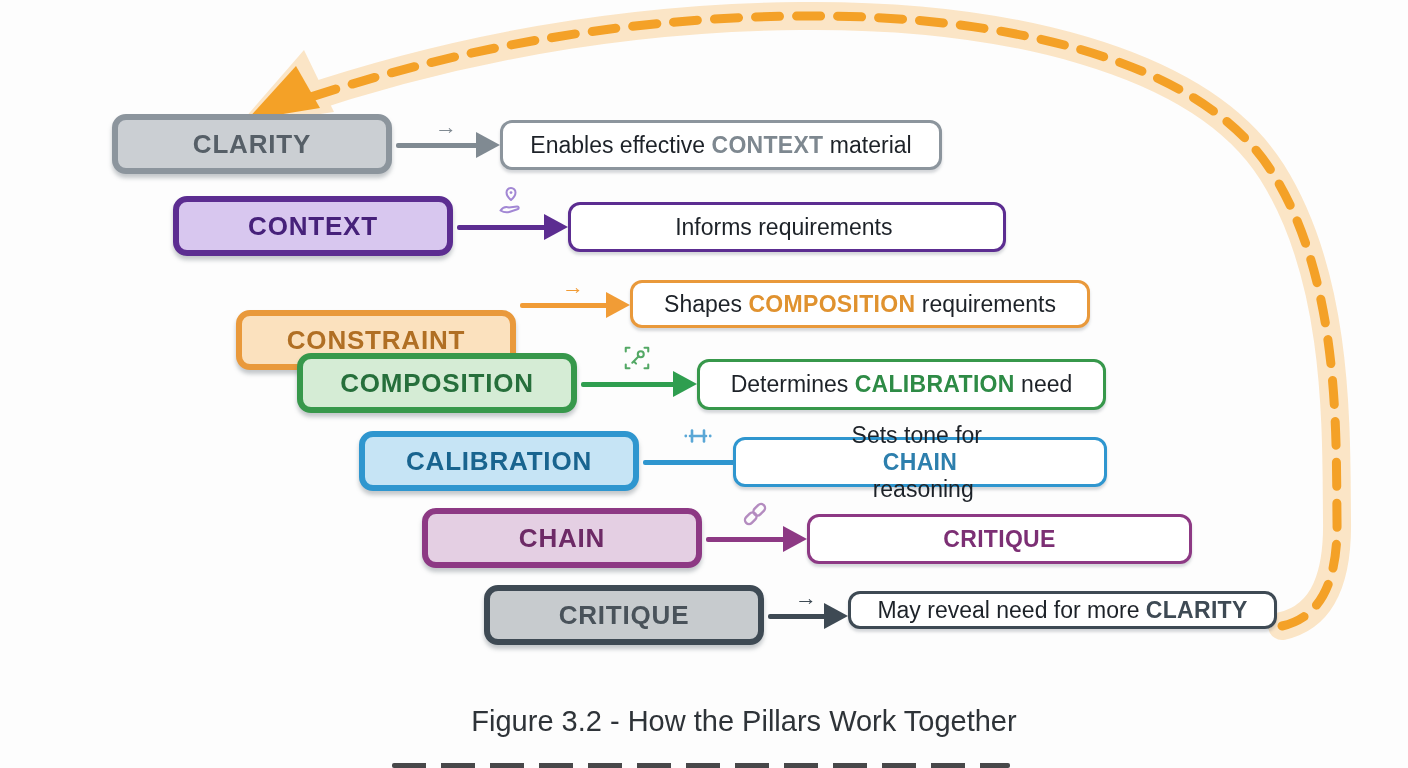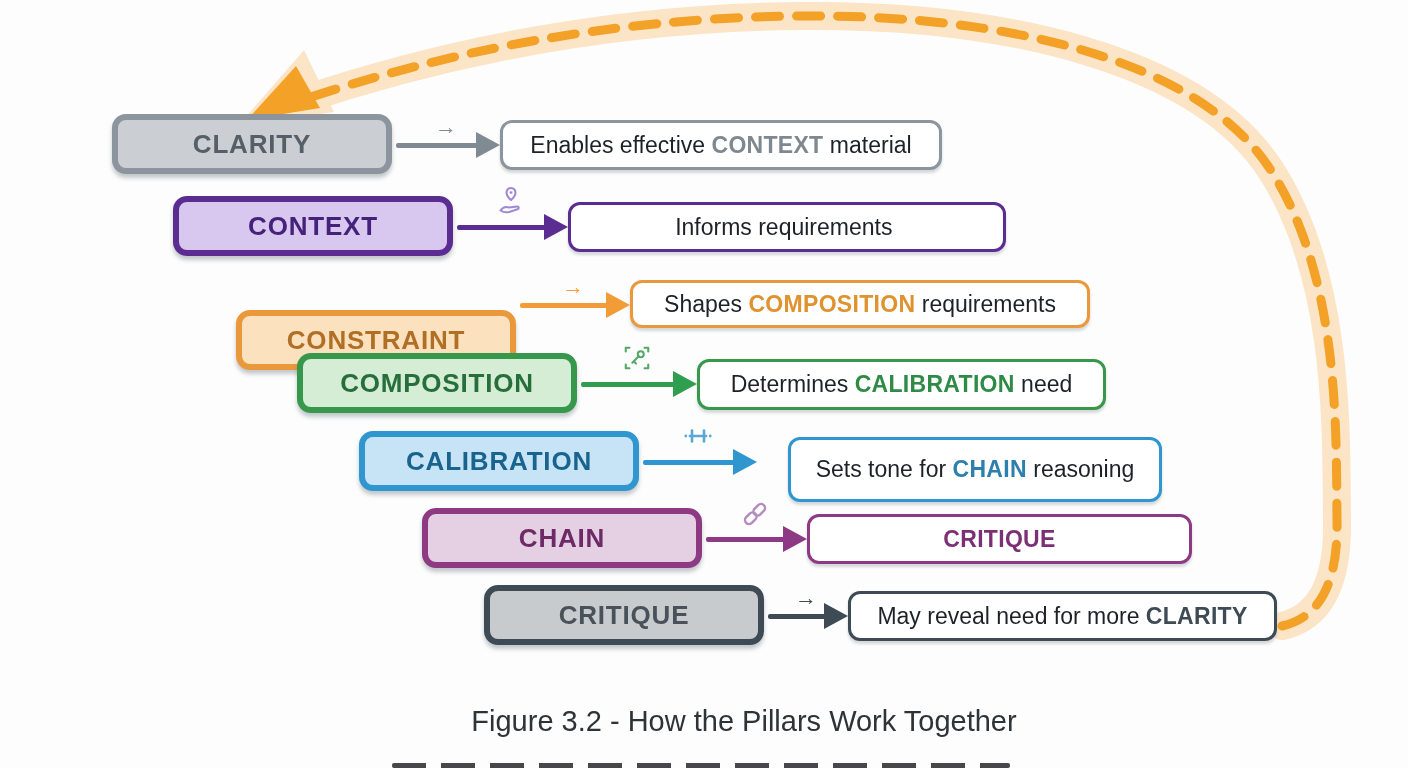--- a/index.html
+++ b/index.html
@@ -120,21 +120,21 @@
     <div class="arrow-head" style="left: 733px; top: 449px;"></div>
     <div class="mini-icon" style="left: 698px; top: 421px;">
           <svg width="34" height="30" viewBox="0 0 34 30" fill="none" stroke="#5AA7D6" stroke-width="2.6" stroke-linecap="round">
             <path d="M9 15h16"></path>
             <path d="M11 9.5v11"></path>
             <path d="M23 9.5v11"></path>
             <circle cx="4.8" cy="15" r="1.4" fill="#5AA7D6" stroke="none"></circle>
             <circle cx="29.2" cy="15" r="1.4" fill="#5AA7D6" stroke="none"></circle>
           </svg>
         </div>
-    <div class="desc" style="left: 788px; top: 437px; width: 374px; height: 65px;"><span>Sets tone for </span><b>CHAIN</b><span> reasoning</span></div>
+    <div class="desc" style="left: 733px; top: 437px; width: 374px; height: 50px; flex-direction: column;"><span>Sets tone for </span><b>CHAIN</b><span> reasoning</span></div>
   </div>
       <div class="row" style="--fill: #E4CFE3; --border: #8D3984; --text: #6D2A66; --arrow: #8D3984; --bold: #7C2F74; --descb: #8D3984; --icon: #B48CC0;">
     <div class="pillar" style="left: 422px; top: 508px; width: 280px; height: 60px;">
       <span class="plabel">CHAIN</span>
     </div>
     <div class="arrow-line" style="left: 706px; top: 537px; width: 81px;"></div>
     <div class="arrow-head" style="left: 783px; top: 526px;"></div>
     <div class="mini-icon" style="left: 754.5px; top: 498px;">
           <svg width="32" height="32" viewBox="0 0 32 32" fill="none" stroke="#B48CC0" stroke-width="2.4" stroke-linecap="round">
             <g transform="rotate(-45 16 16)">
@@ -145,19 +145,19 @@
         </div>
     <div class="desc" style="left: 807px; top: 514px; width: 385px; height: 50px;"><b>CRITIQUE</b><span></span></div>
   </div>
       <div class="row" style="--fill: #C7CBCE; --border: #3E4A54; --text: #49525A; --arrow: #3E4A54; --bold: #3E4A54; --descb: #3E4A54; --icon: #3E4A54;">
     <div class="pillar" style="left: 484px; top: 585px; width: 280px; height: 60px;">
       <span class="plabel">CRITIQUE</span>
     </div>
     <div class="arrow-line" style="left: 768px; top: 614px; width: 60px;"></div>
     <div class="arrow-head" style="left: 824px; top: 603px;"></div>
     <div class="mini-icon" style="left: 806px; top: 587px;">→</div>
-    <div class="desc" style="left: 848px; top: 591px; width: 429px; height: 50px;"><span>May reveal need for more </span><b>CLARITY</b><span></span></div>
+    <div class="desc" style="left: 848px; top: 591px; width: 429px; height: 38px;"><span>May reveal need for more </span><b>CLARITY</b><span></span></div>
   </div>
     </div>
 
   <div class="caption">Figure 3.2 - How the Pillars Work Together</div>
   <div class="cutoff"></div>
 </div>
 
 </body></html>

